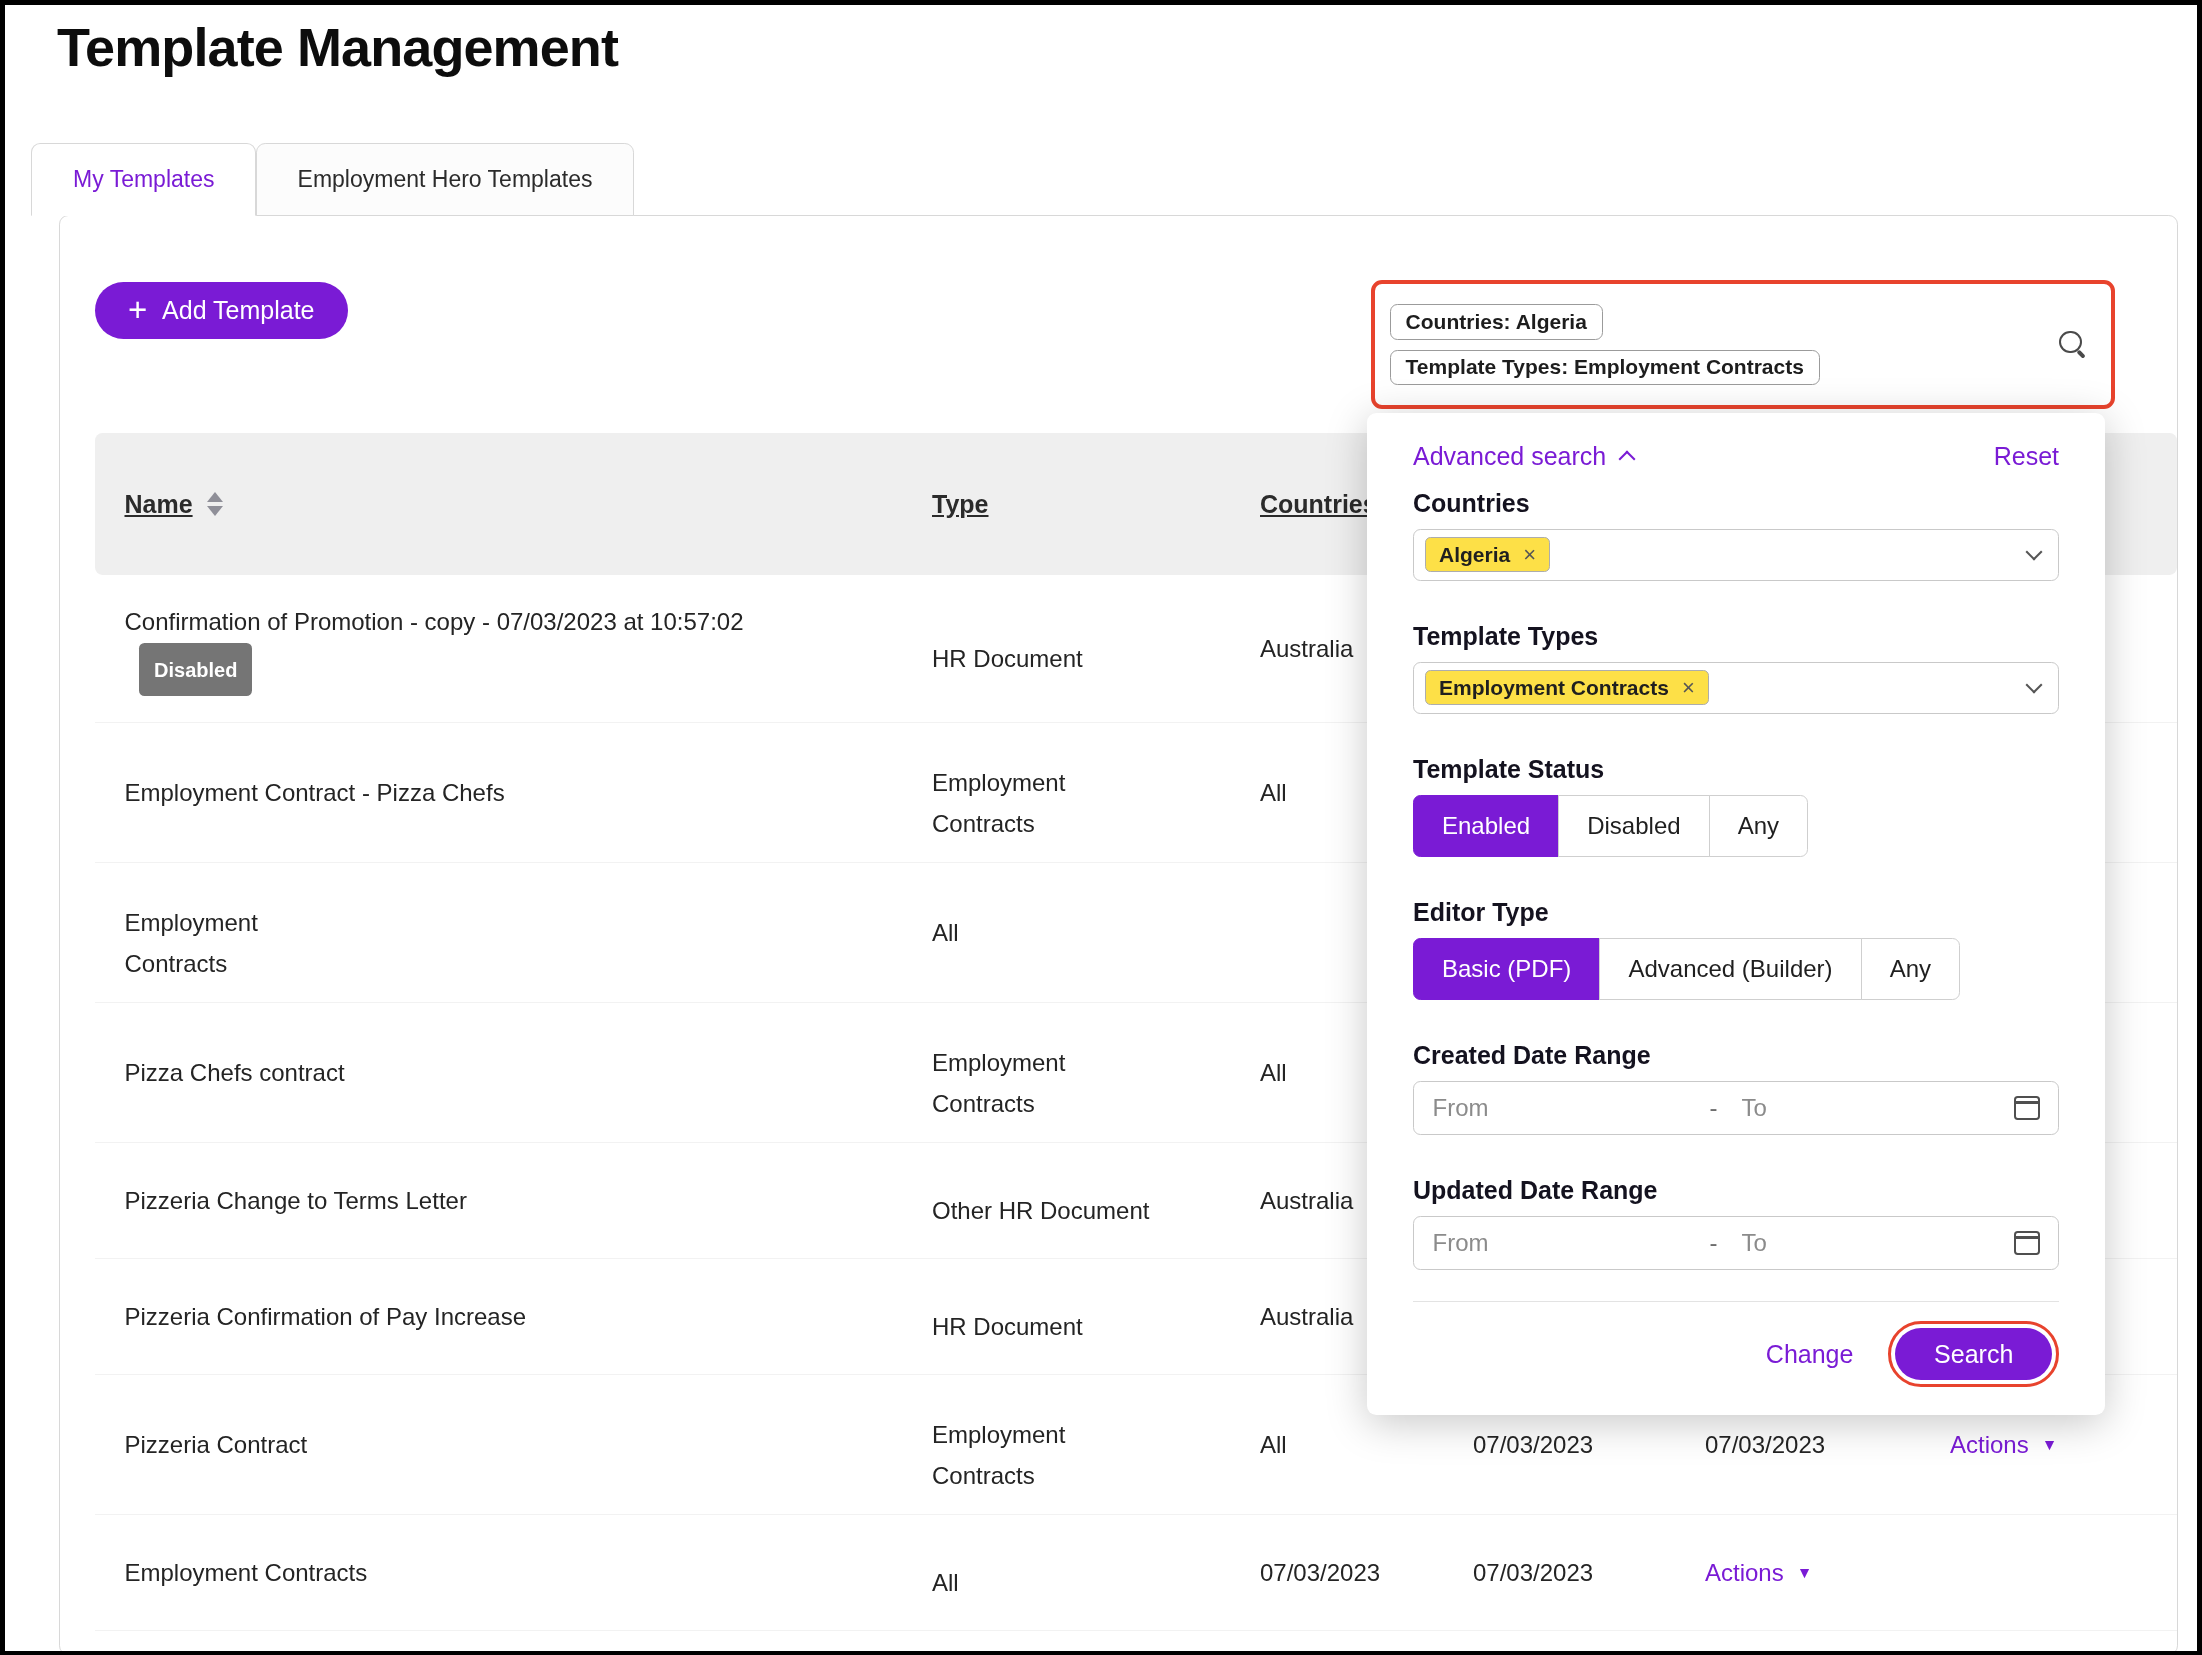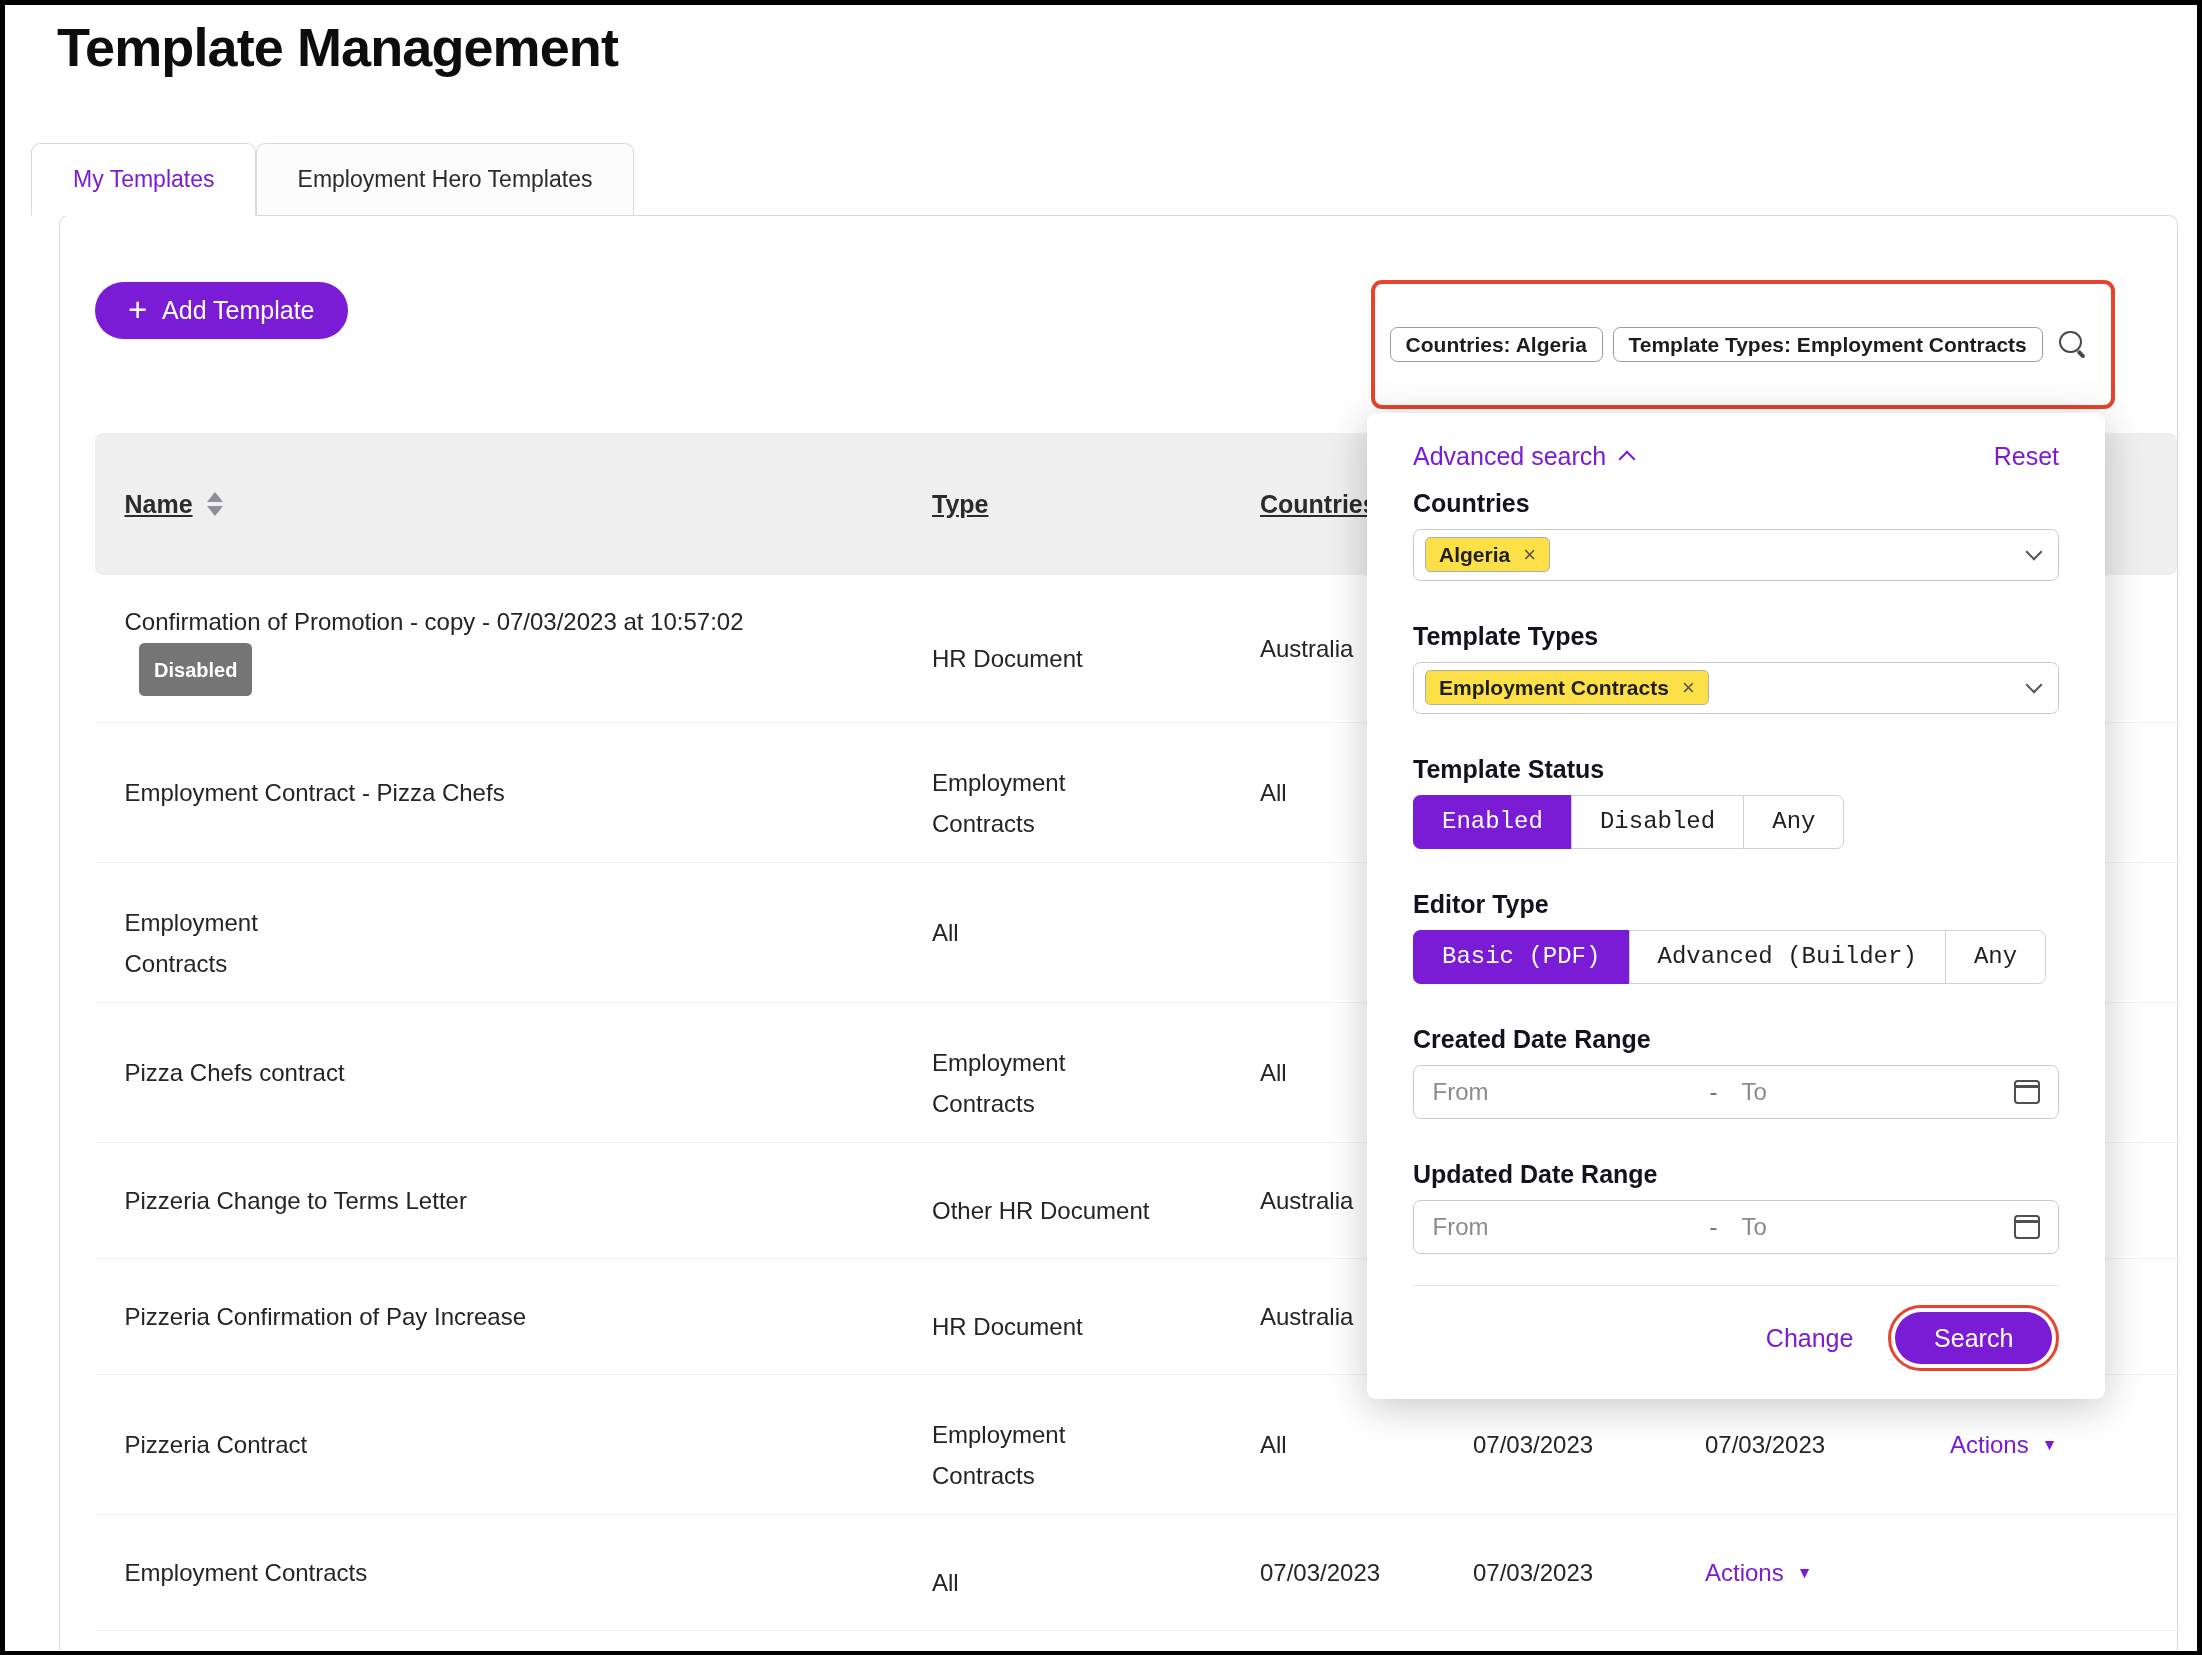--- a/index.html
+++ b/index.html
@@ -31,21 +31,21 @@
   .add-btn { position:absolute; left:90px; top:277px; height:57px; z-index:2;
              display:flex; align-items:center; gap:14.8px; padding:0 33px;
              background:var(--primary); color:#fff; font-size:25px; border:none;
              border-radius:29px; cursor:pointer; font-family:inherit; }
   .add-btn .plus { font-size:33px; font-weight:400; line-height:1; margin-top:-2.8px; }
 
   
   .searchbox { position:absolute; left:1366px; top:275px; width:744px; height:129px;
                background:#fff; border:4.6px solid var(--annotation); border-radius:11px;
                z-index:4; display:flex; align-items:center; }
-  .chipcol { display:flex; gap:10px; align-items:flex-start; padding:11px 14.8px; }
+  .chipcol { display:flex; flex-direction:column; gap:10px; align-items:flex-start; padding:11px 14.8px; }
   .chip { border:1.8px solid #9b9b9b; border-radius:7.4px; padding:4.6px 14.8px;
           font-size:21px; font-weight:700; color:#1d1d1d; background:#fff; cursor:pointer; white-space:nowrap; }
   .mag { position:relative; width:28px; height:28px; margin-left:auto; margin-right:24px; cursor:pointer; flex:0 0 auto; }
   .mag::before { content:""; position:absolute; left:0; top:0; width:18.5px; height:18.5px;
                  border:2.8px solid #4a4a4a; border-radius:50%; }
   .mag::after { content:""; position:absolute; left:18.5px; top:18.5px; width:9.2px; height:3.7px;
                 background:#4a4a4a; border-radius:1.8px; transform:rotate(45deg); transform-origin:left center; }
 
   
   .table { position:absolute; left:90px; top:428px; width:2082px; z-index:1; }
@@ -82,21 +82,21 @@
   .flabel.first { margin-top:16.6px; }
 
   .select { height:52px; border:0.9px solid #c9c9c9; border-radius:7.4px; display:flex; align-items:center;
             padding:0 18.5px 0 11px; cursor:pointer; background:#fff; }
   .tag { border:1.8px solid #adadad; border-radius:5.5px; padding:3.7px 13px; font-size:21px; font-weight:700;
          display:inline-flex; align-items:center; gap:13px; background:#fde047; white-space:nowrap; }
   .tag .x { color:#555; font-weight:400; font-size:22px; cursor:pointer; }
   .select .chev { margin-left:auto; }
 
   .seg { display:flex; }
-  .seg .segbtn { height:54px; padding:0 28px; font-size:24px; font-family:Liberation Mono, monospace; border:0.9px solid #cfcfcf;
+  .seg .segbtn { height:62px; padding:0 28px; font-size:24px; font-family:Liberation Sans, sans-serif; border:0.9px solid #cfcfcf;
                  background:#fff; color:#1f1f1f; margin-left:-0.9px; cursor:pointer; white-space:nowrap; }
   .seg .segbtn:first-child { border-radius:7.4px 0 0 7.4px; margin-left:0; }
   .seg .segbtn:last-child { border-radius:0 7.4px 7.4px 0; }
   .seg .segbtn.active { background:var(--primary); border-color:var(--primary); color:#fff; }
 
   .dinput { height:54px; border:0.9px solid #c9c9c9; border-radius:7.4px; display:flex; align-items:center;
             padding:0 18.5px; font-size:24px; color:#8b8b8b; cursor:text; }
   .dinput .from { width:277px; }
   .dinput .dash { color:#6d6d6d; margin-right:24px; }
   .cal { position:relative; width:26px; height:24px; border:2.8px solid #4f4f4f; border-radius:3.7px; margin-left:auto; cursor:pointer; }

